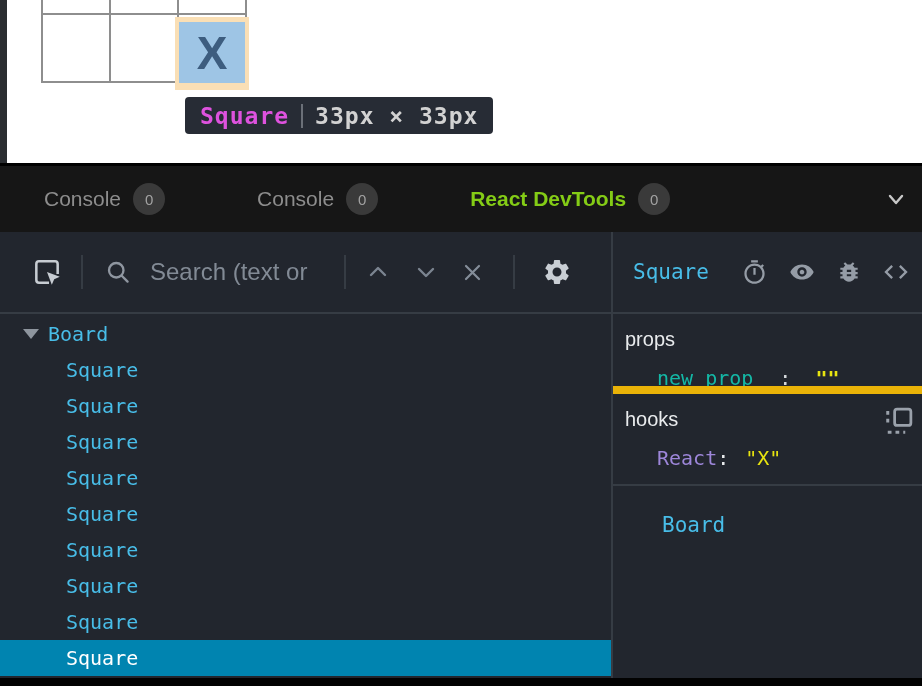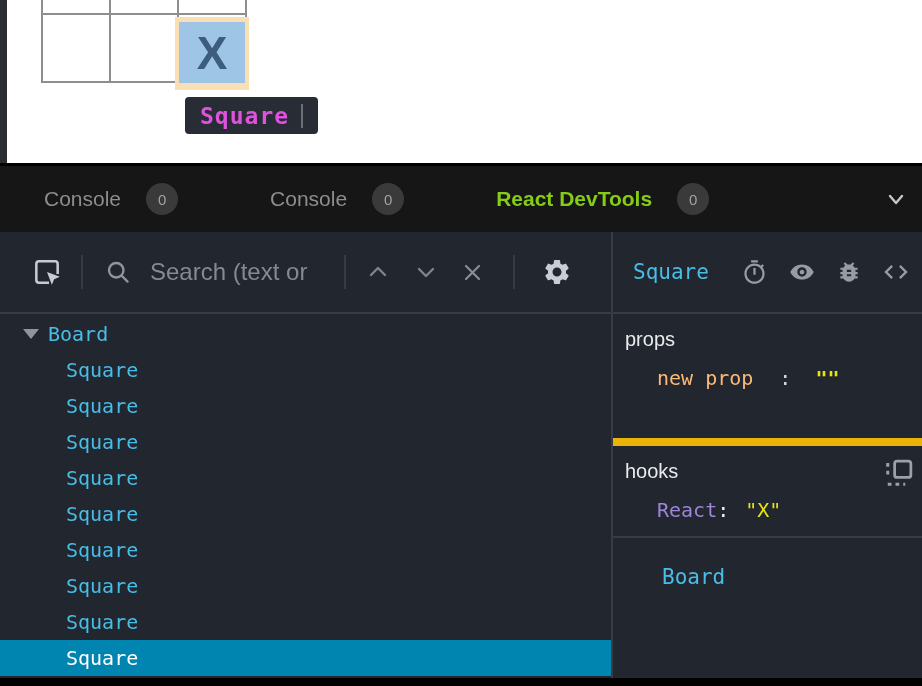--- a/index.html
+++ b/index.html
@@ -33,21 +33,21 @@
   .tt-component { color:#de52de; }
   .tt-divider { width:2px; height:24px; background:#6b7078; }
   .tt-size { color:#d2d2d2; }
 
   
   .page-divider { position:absolute; left:0; top:163px; width:922px; height:3px; background:#000; }
   .tab-bar {
     position:absolute; left:0; top:166px; width:922px; height:66px; background:#161616;
     display:flex; align-items:center; padding-left:44px;
   }
-  .tab { display:flex; align-items:center; gap:25px; margin-right:92px; }
+  .tab { display:flex; align-items:center; gap:12px; margin-right:92px; }
   .tab-label { font-size:21px; color:#8d8d8d; }
   .tab.active .tab-label { color:#84cc16; font-weight:bold; }
   .tab-badge {
     width:32px; height:32px; border-radius:50%; background:#3a3a3a; color:#a2a2a2;
     font-size:15px; display:flex; align-items:center; justify-content:center;
   }
   .tabbar-chevron { margin-left:auto; margin-right:14px; color:#c8c8c8; display:flex; }
 
   
   .devtools { position:absolute; left:0; top:232px; width:922px; height:446px; background:#22262e; }
@@ -89,26 +89,26 @@
   .tree-row .caret {
     width:0; height:0; margin-left:23px; margin-right:9px;
     border-left:8px solid transparent; border-right:8px solid transparent; border-top:10px solid #8e959e;
   }
   .tree-row.child { padding-left:66px; }
   .tree-row.selected { background:#0084b0; color:#ffffff; }
 
   
   .inspector-pane { position:absolute; left:613px; top:82px; width:309px; height:364px; display:flex; flex-direction:column; }
   .section { padding:14px 12px 0 12px; position:relative; }
-  .section-props { height:124px; }
+  .section-props { height:72px; }
   .section-hooks { height:98px; border-top:8px solid #eab308; }
   .section-rendered { flex:1; border-top:2px solid #363c44; }
   .section-heading { font-size:20px; color:#e9ebed; }
   .kv-row { margin-top:15px; font-family:"DejaVu Sans Mono", monospace; font-size:20px; padding-left:32px; }
-  .prop-key { color:#fdba74; }
+  .prop-key { color:#14b8a6; }
   .prop-sep { color:#d6d9dc; margin-left:26px; }
   .prop-val { color:#e8e410; margin-left:24px; font-weight:bold; }
   .hook-key { color:#9d86d9; }
   .hook-sep { color:#e9ebed; }
   .hook-val { color:#e8e410; margin-left:16px; }
   .hook-source-btn { position:absolute; right:8px; top:12px; color:#9aa1ab; display:flex; }
   .rendered-link { margin-top:13px; padding-left:37px; font-family:"DejaVu Sans Mono", monospace; font-size:21px; color:#48bde8; }
 
   .bottom-bar { position:absolute; left:0; top:678px; width:922px; height:8px; background:#020202; }
 </style>
@@ -125,20 +125,21 @@
     <div class="board-cell"></div>
   </div>
   <div class="hl-outer">
     <div class="hl-inner">
       <span>X</span>
     </div>
   </div>
   <div class="inspect-tooltip">
     <span class="tt-component">Square</span>
     <span class="tt-divider"></span>
+    <span class="tt-size">33px × 33px</span>
   </div>
   <div class="window-edge"></div>
 </div>
 
 <div class="page-divider"></div>
 
 <div class="tab-bar">
   <div class="tab">
     <span class="tab-label">Console</span>
     <span class="tab-badge">0</span>

